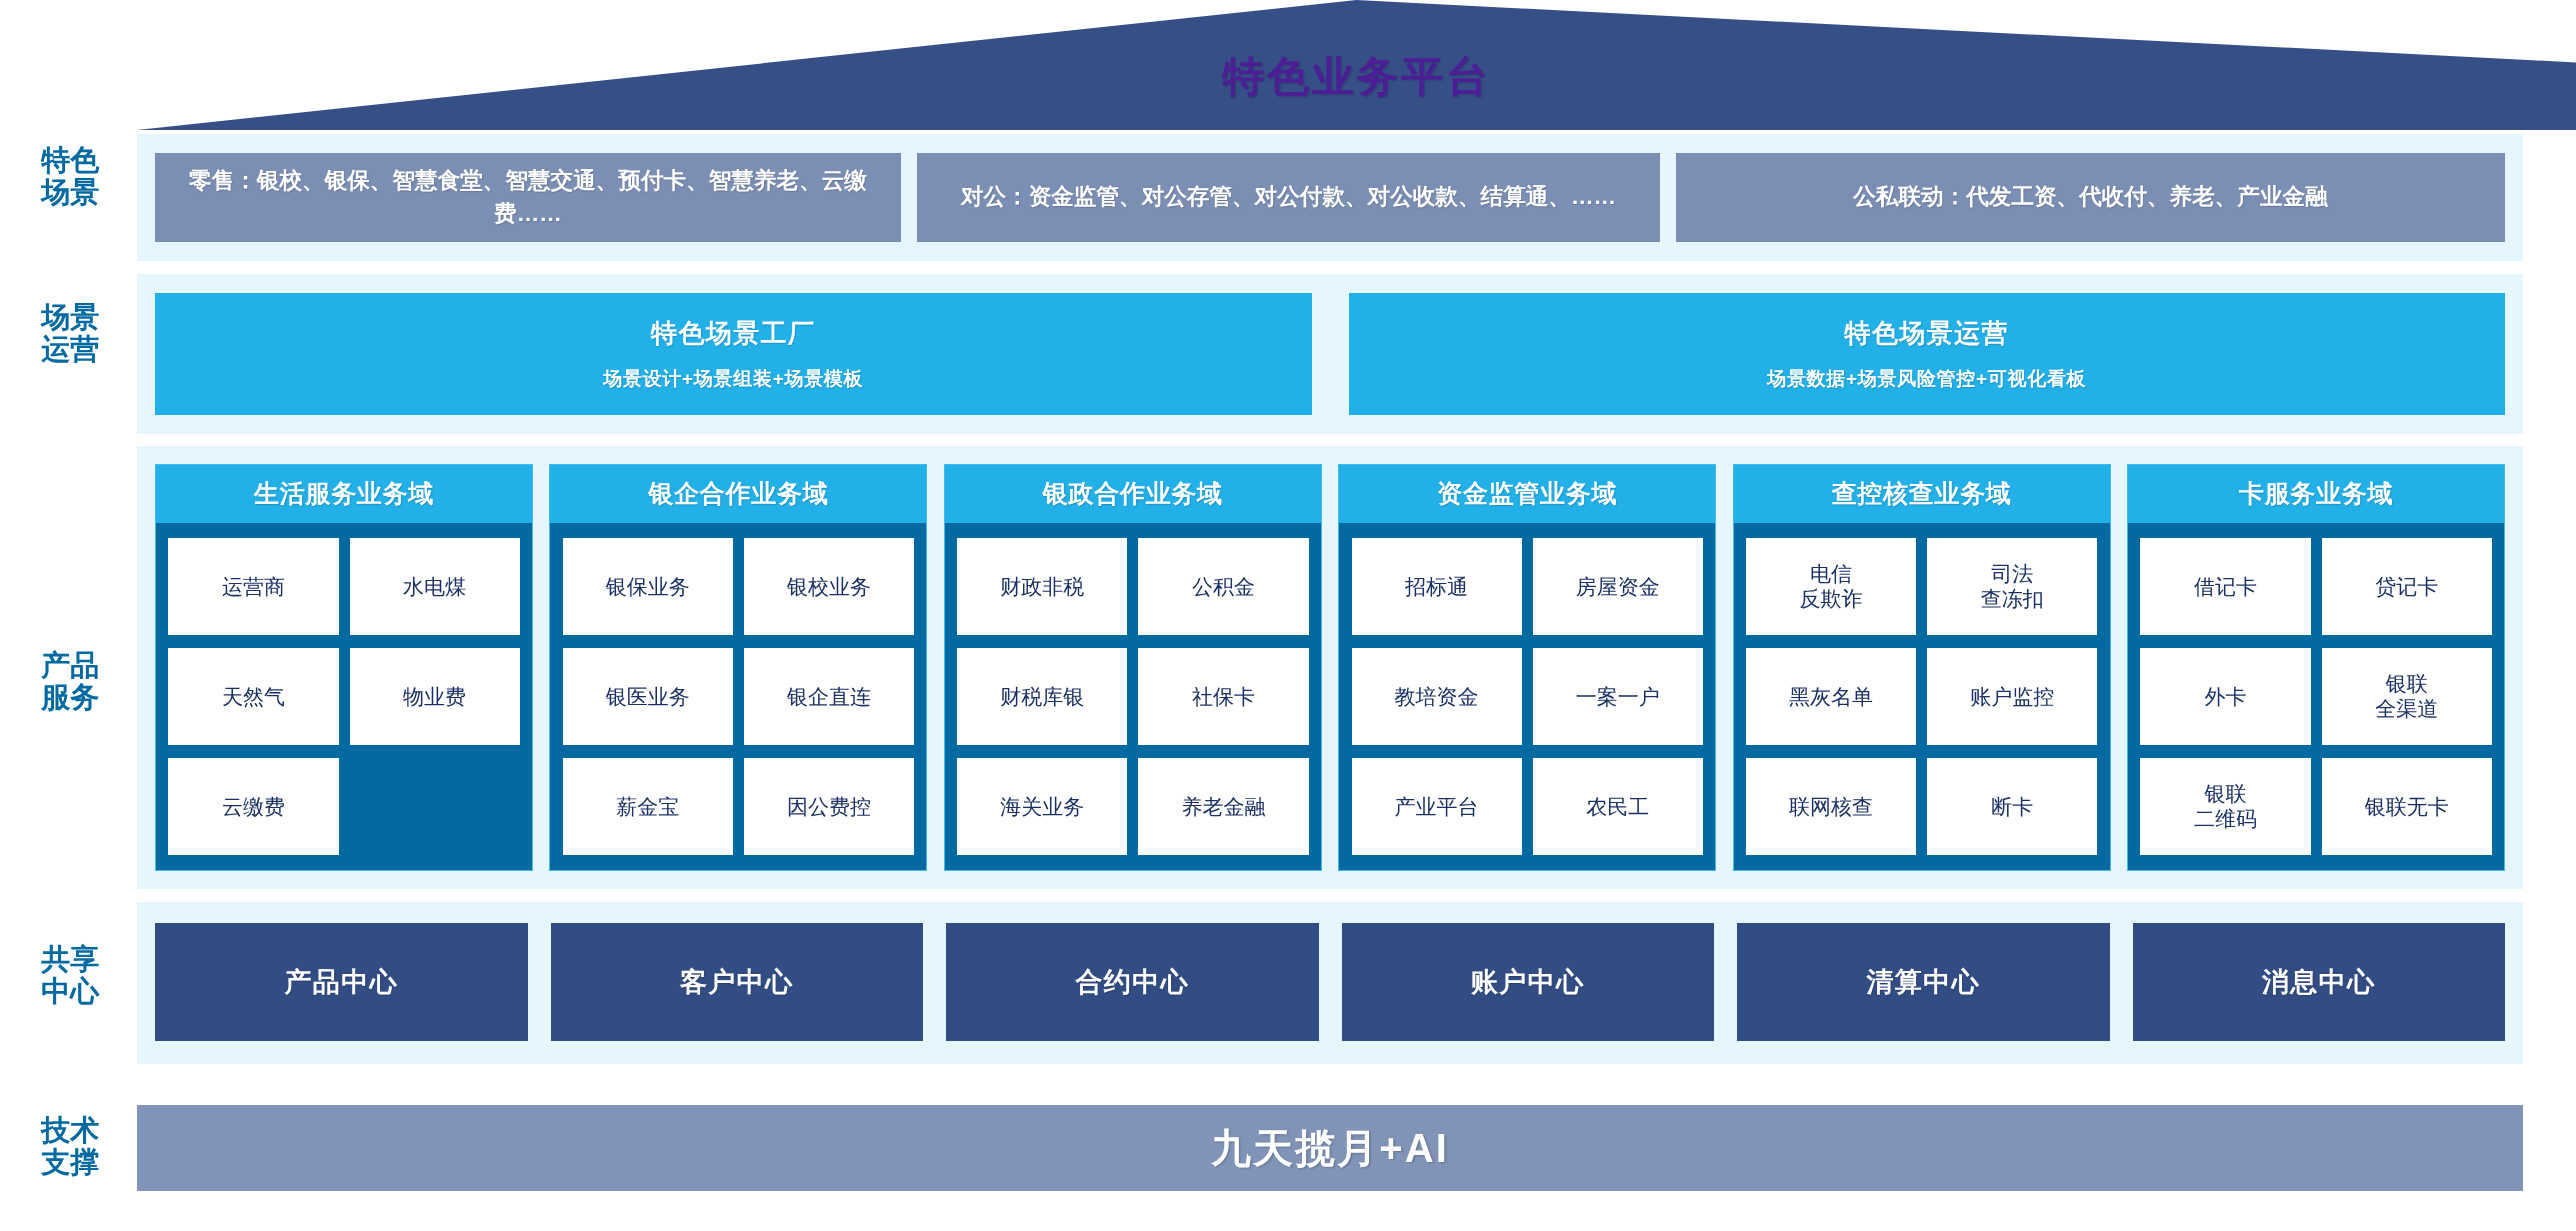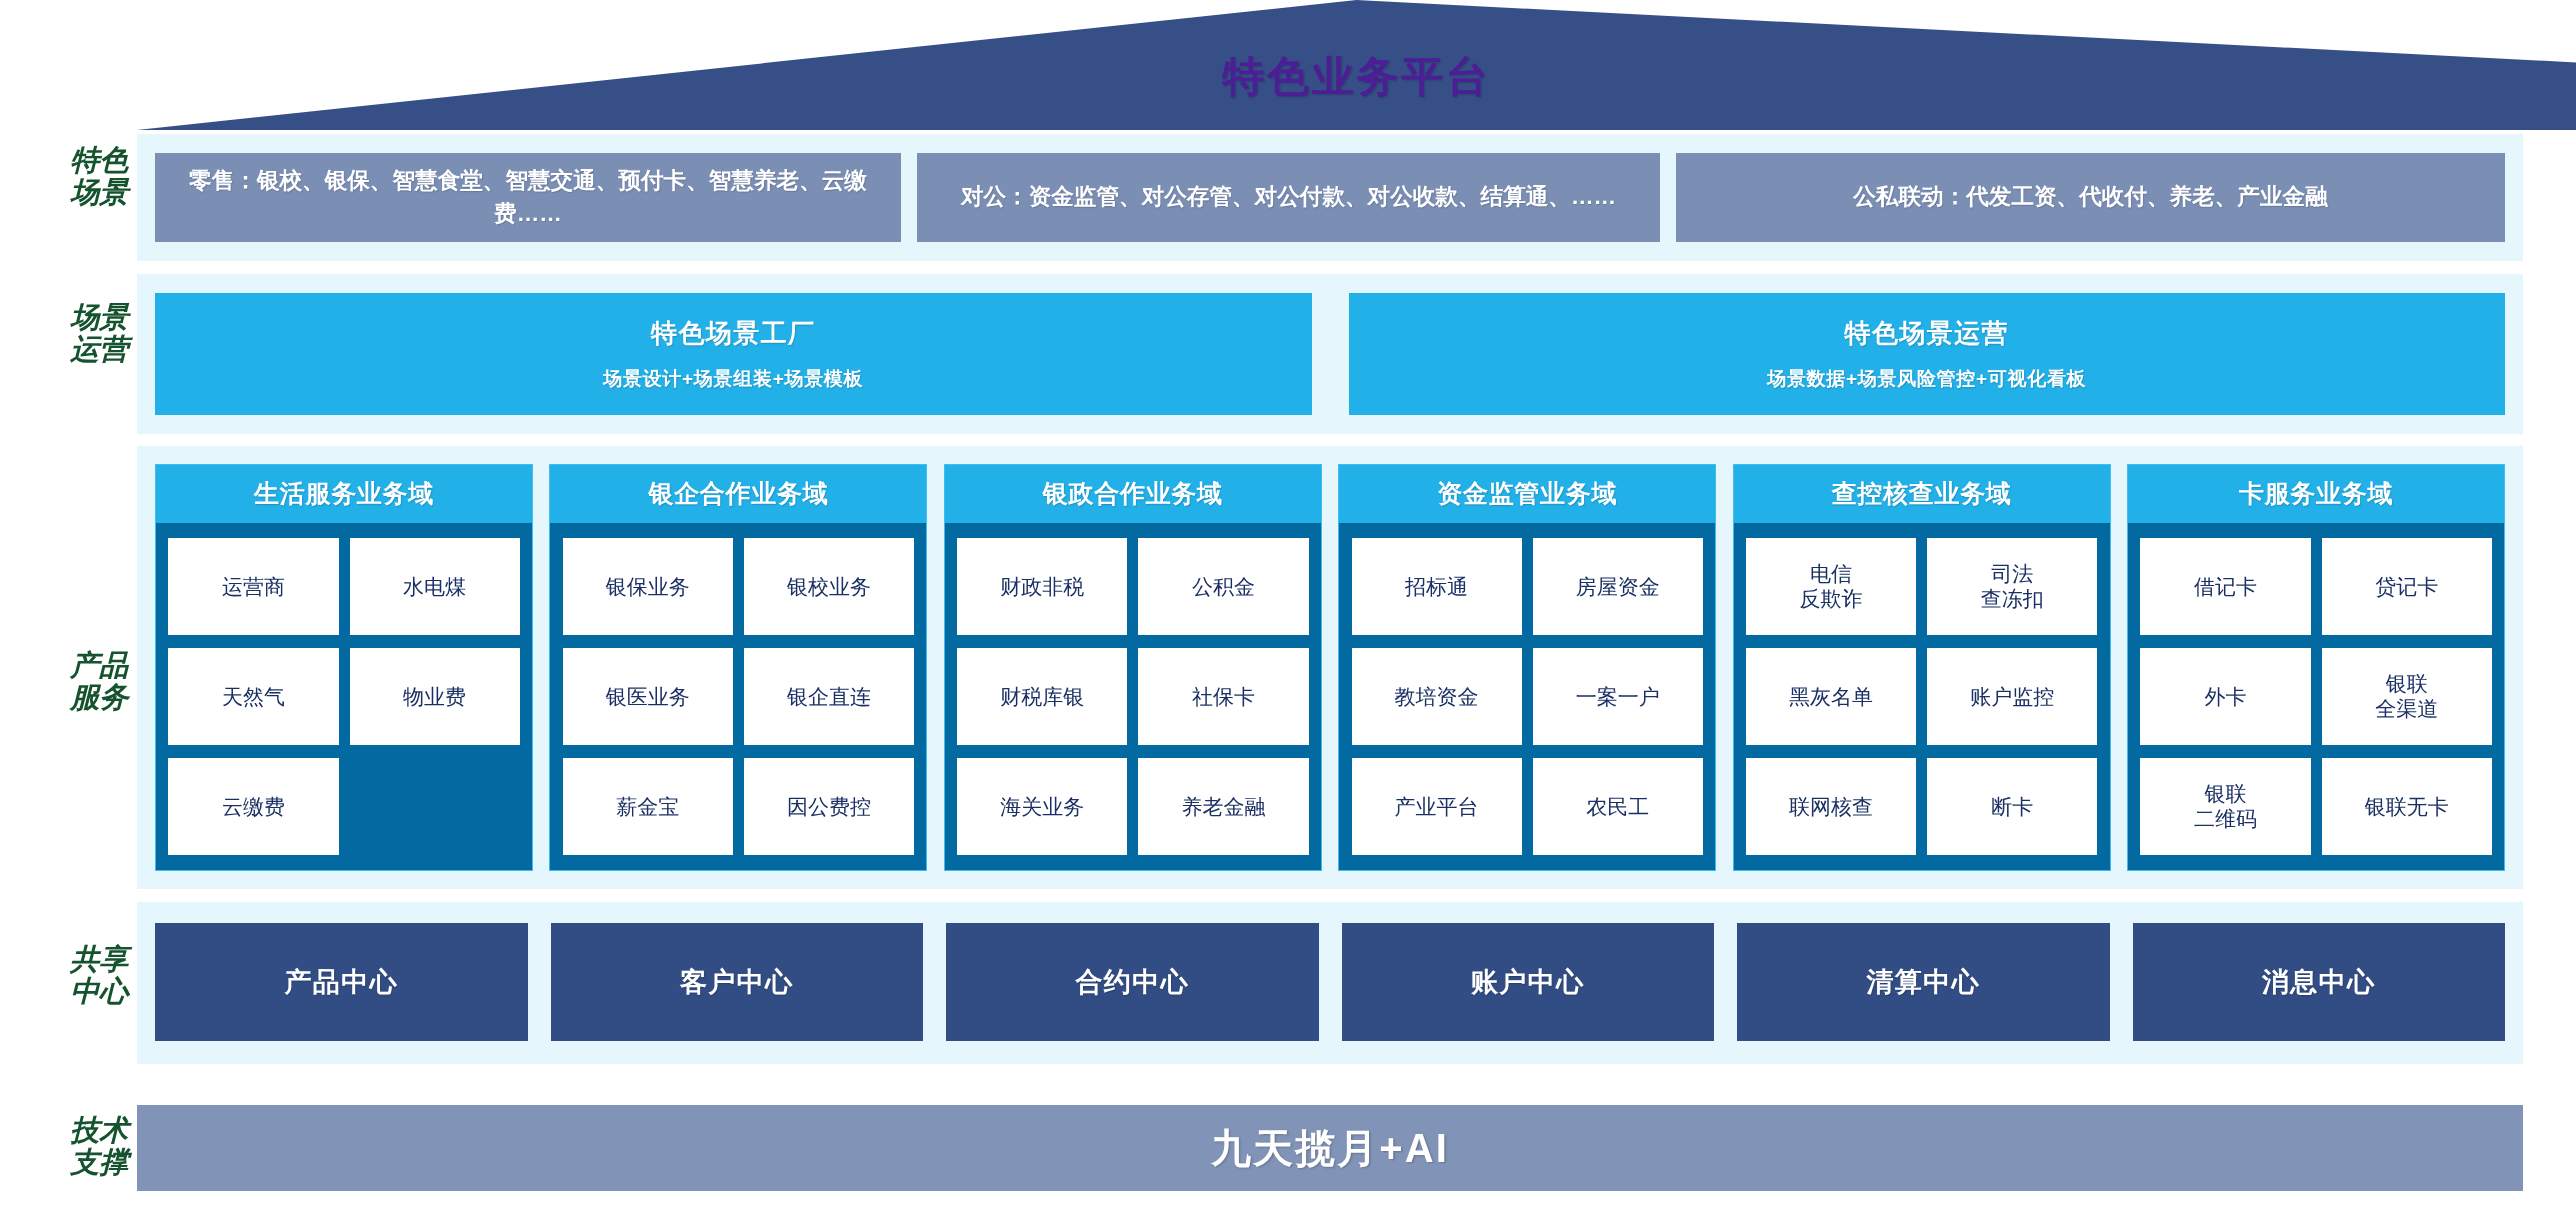--- a/index.html
+++ b/index.html
@@ -21,24 +21,23 @@
   #roof .title{
     position:absolute;left:0;right:0;top:49px;
     text-align:center;color:#4c1d95;
     font-size:42px;font-weight:bold;letter-spacing:2.7px;
     text-shadow:1.4px 1.4px 2.1px rgba(0,0,0,.18);
   }
 
   
   .rowlabel{
     position:absolute;left:12.3px;width:116px;
-    text-align:right;color:#14532d;
+    text-align:center;color:#0369a1;
     font-size:29px;font-weight:bold;line-height:1.12;
     white-space:pre-line;
-    font-style:italic;
   }
 
   
   .band{
     position:absolute;left:137px;width:2386px;
     background:#e6f6fd;
   }
 
   
   .scene-row{position:absolute;left:137px;width:2386px;display:flex;gap:16.4px;padding:0 18px;box-sizing:border-box;}

